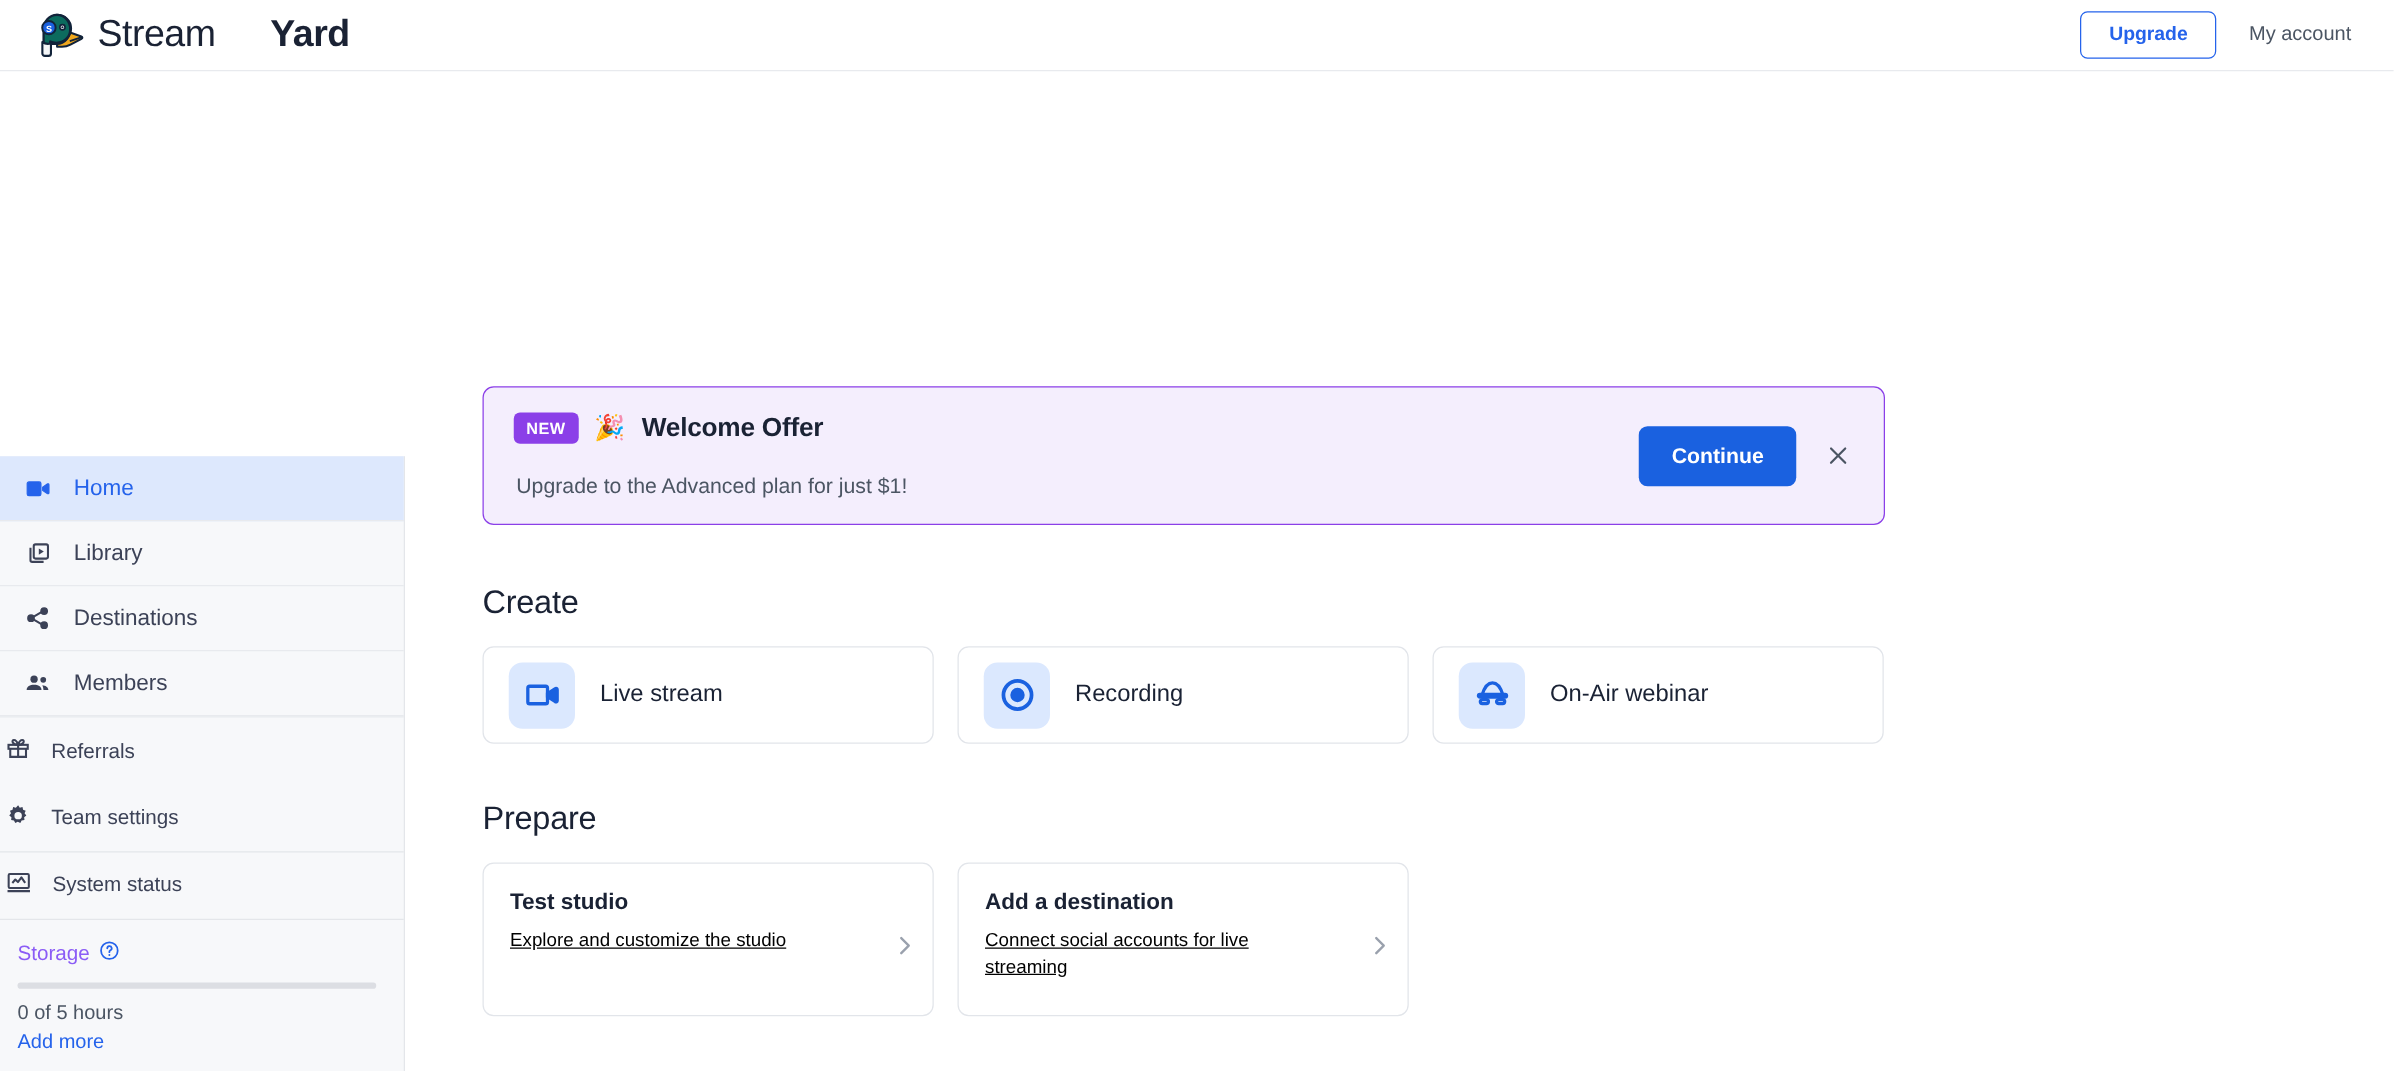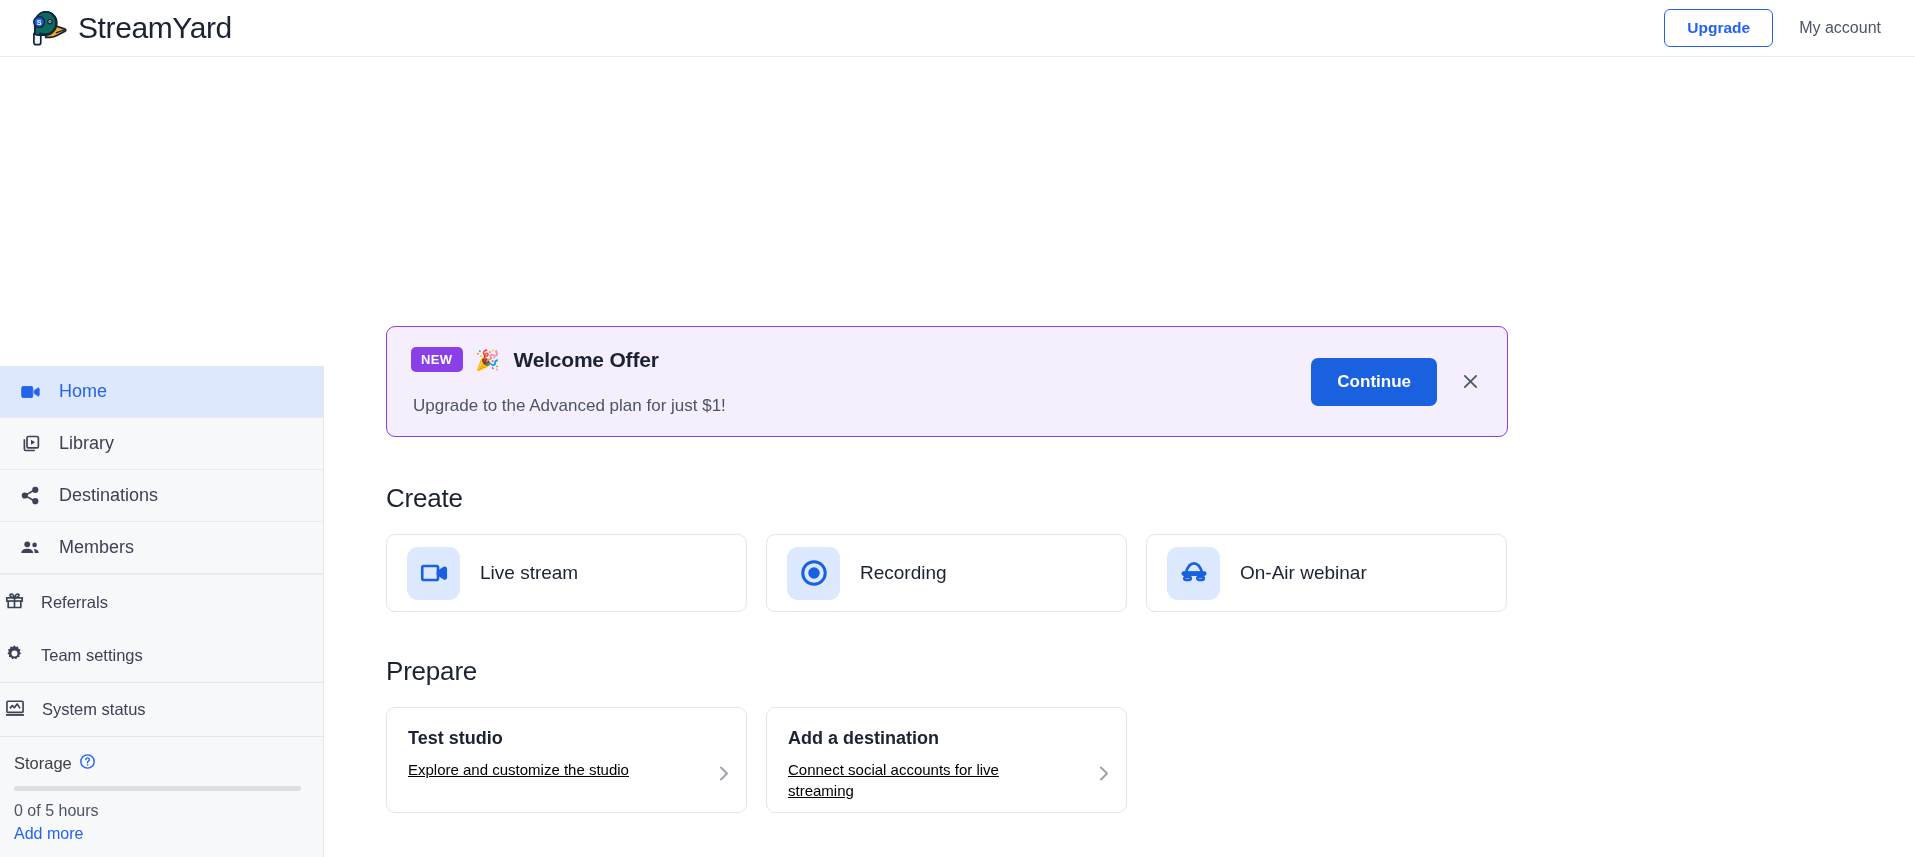--- a/index.html
+++ b/index.html
@@ -20,21 +20,21 @@
     background: #ffffff;
     border-bottom: 1px solid #e8eaee;
     position: relative; z-index: 5;
   }
   .brand { display: flex; align-items: center; gap: 10px; }
   .brand-logo { width: 42px; height: 38px; display: block; }
   .brand-text {
     font-size: 30px; letter-spacing: -0.4px; color: #1a2234;
     font-family: "Liberation Sans", sans-serif;
   }
-  .brand-text b { font-weight: 400; }
+  .brand-text b { font-weight: 700; margin-left: 44px; }
   .brand-text span.light { font-weight: 400; }
 
   .topbar-right { display: flex; align-items: center; gap: 26px; }
   .btn-upgrade {
     border: 1px solid #2563eb; color: #2563eb; background: #fff;
     font-size: 15.5px; font-weight: 600;
     padding: 9px 22px; border-radius: 6px; cursor: pointer;
     font-family: "Liberation Sans", sans-serif;
   }
   .account-link {
@@ -76,21 +76,21 @@
     font-size: 16.5px; color: #3c4257; cursor: pointer;
     user-select: none;
   }
   .nav-group-border { border-bottom: 1px solid #e4e6ea; }
 
   .storage {
     padding: 16px 22px 14px 14px;
   }
   .storage-head {
     display: flex; align-items: center; gap: 7px;
-    font-size: 16.5px; color: #404040; margin-bottom: 12px;
+    font-size: 16.5px; color: #8b5cf6; margin-bottom: 12px;
   }
   .storage-bar {
     height: 5px; border-radius: 4px; background: #dcdee3;
     width: 100%; overflow: hidden; margin-bottom: 11px;
   }
   .storage-bar .fill { height: 100%; background: #2563eb; width: 0%; }
   .storage-amount { font-size: 16px; color: #4b5563; margin-bottom: 5px; }
   .storage-add { font-size: 16px; color: #2563eb; cursor: pointer; }
 
   
@@ -143,21 +143,21 @@
     padding: 0 0 0 20px; cursor: pointer; background: #fff;
   }
   .tile {
     width: 53px; height: 53px; border-radius: 11px; background: #dbe8fe;
     display: flex; align-items: center; justify-content: center; flex: 0 0 53px;
   }
   .create-label { font-size: 19px; color: #1a2234; }
 
   .prepare-row { display: flex; gap: 19px; }
   .prepare-card {
-    width: 361px; height: 106px;
+    width: 361px; height: 123px;
     border: 1px solid #e2e5ea; border-radius: 9px;
     padding: 20px 15px 0 21px; cursor: pointer; background: #fff;
     position: relative;
   }
   .prepare-title { font-size: 18px; font-weight: 700; color: #1a2234; margin-bottom: 11px; }
   .prepare-body { display: flex; align-items: flex-start; justify-content: space-between; gap: 10px; }
   .prepare-desc { font-size: 15px; color: #000000; line-height: 1.37; max-width: 262px; text-decoration: underline; }
   .chev { color: #9aa1ad; flex: 0 0 auto; margin-top: 4px; }
 </style>
 </head>

